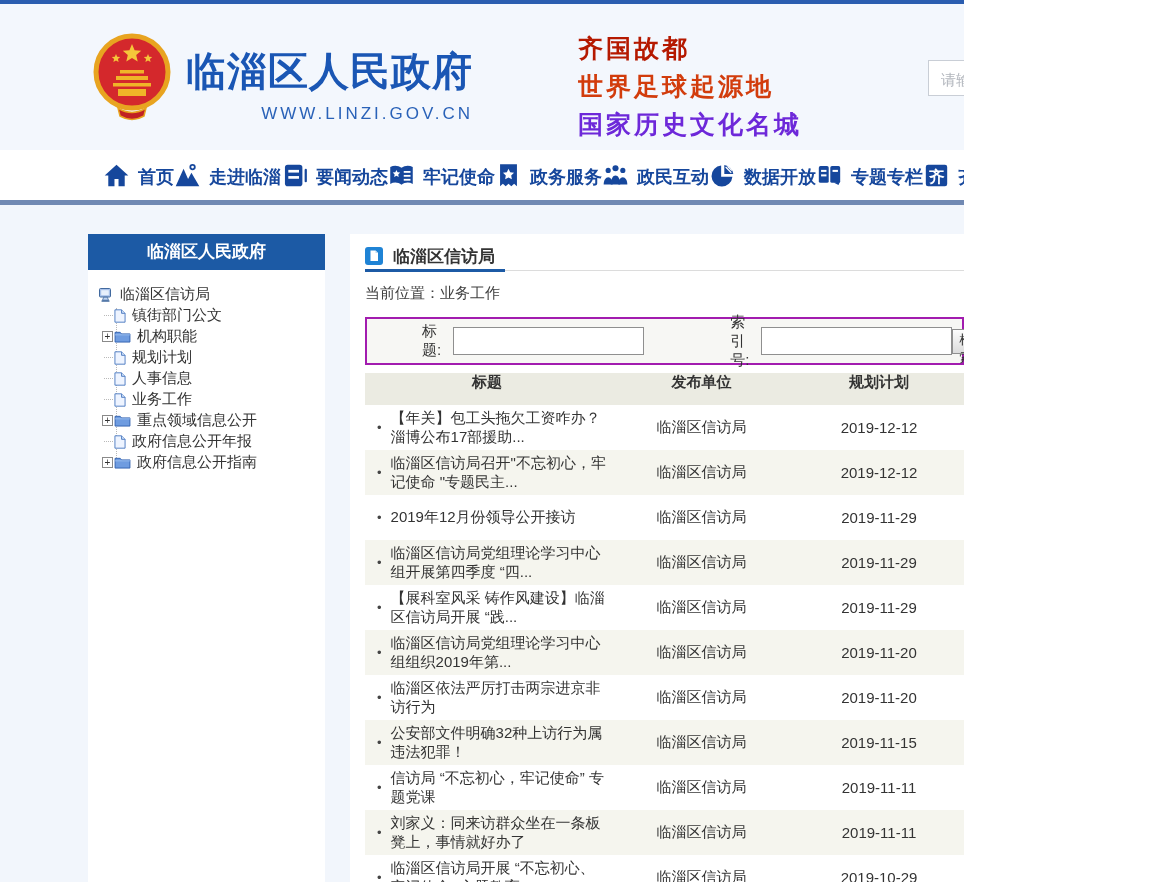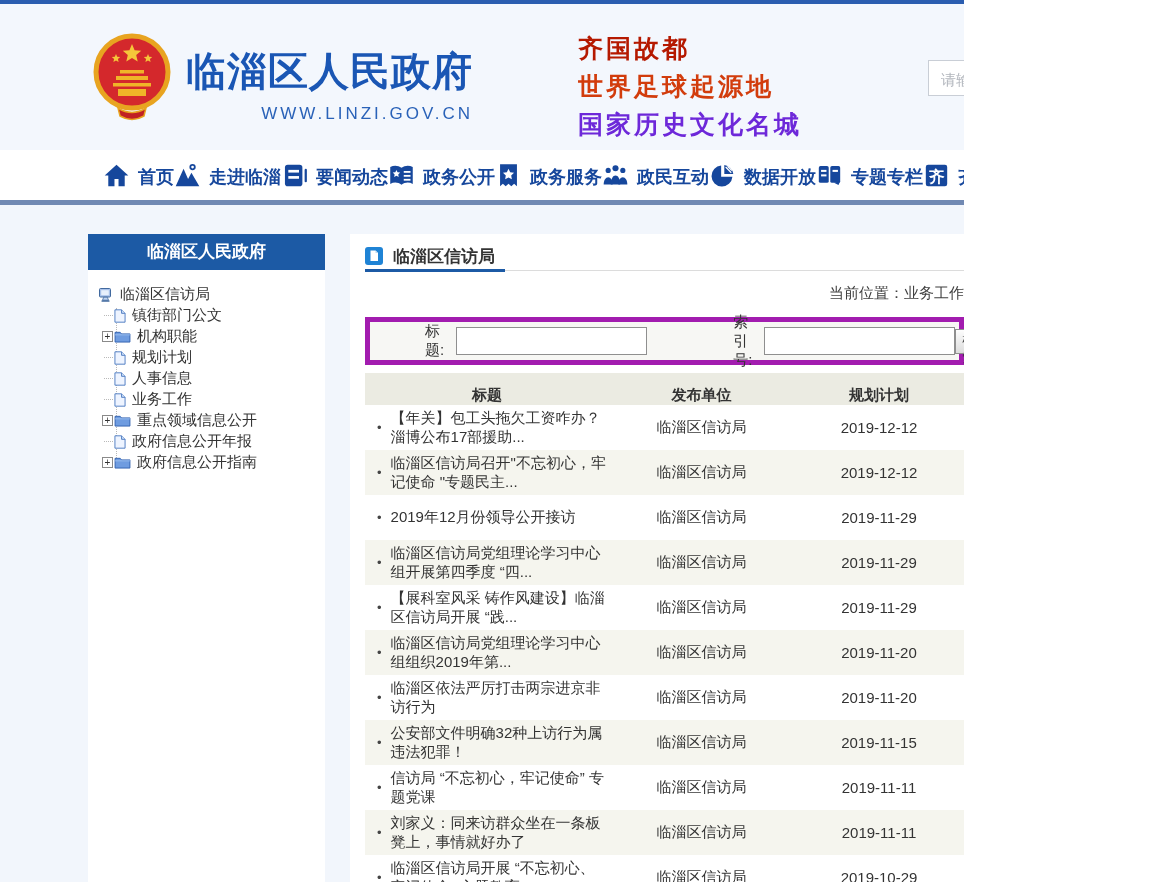--- a/index.html
+++ b/index.html
@@ -43,31 +43,31 @@
   .type-folder .gutter::before{content:"+";display:flex;align-items:center;justify-content:center;width:9px;height:9px;border:1px solid #8a8a8a;background:#fff;font-size:10px;line-height:8px;color:#333;margin-left:4px;}
   .type-file .gutter::before{content:"";display:block;width:9px;border-top:1px dotted #b9b9b9;margin-left:6px;}
   .tree-icon{margin-right:6px;display:inline-flex;}
 
   
   .main{position:absolute;left:350px;top:29px;right:0;bottom:0;background:#fff;padding:8px 0 0 15px;box-sizing:border-box;}
   .section-head{display:flex;align-items:center;gap:10px;height:28px;position:relative;border-bottom:1px solid #dcdcdc;margin-right:0;}
   .section-head::after{content:"";position:absolute;left:0;bottom:-2px;width:140px;height:3px;background:#1c5aa5;}
   .doc-icon{display:inline-flex;}
   .section-title{font-size:17px;font-weight:bold;color:#333;}
-  .breadcrumb{margin-top:13px;font-size:15px;color:#404040;text-align:right;}
+  .breadcrumb{margin-top:13px;font-size:15px;color:#404040;}
   .breadcrumb a{color:#404040;text-decoration:none;cursor:pointer;}
 
-  .filter{margin-top:14px;height:48px;background:#f7f7f4;border:5px solid #a21caf;box-sizing:border-box;display:flex;align-items:center;padding-left:55px;}
+  .filter{margin-top:14px;height:48px;background:#f7f7f4;border:2px solid #a21caf;box-sizing:border-box;display:flex;align-items:center;padding-left:55px;}
   .filter label{font-size:15px;color:#333;}
   .filter input{width:208px;height:26px;border:1px solid #8f8f8f;margin-left:12px;outline:none;font-size:14px;padding:0 4px;box-sizing:content-box;background:#fff;}
   .lbl-index{margin-left:86px;}
   .filter button{margin-left:auto;margin-right:16px;width:46px;height:25px;font-size:13px;color:#333;border:1px solid #8f8f8f;background:linear-gradient(#fdfdfd,#dcdcdc);cursor:pointer;}
 
   .table{margin-top:8px;}
-  .thead{display:flex;align-items:flex-end;height:32px;background:#ebebe2;font-weight:bold;font-size:15px;color:#333;}
+  .thead{display:flex;align-items:flex-start;height:32px;background:#ebebe2;font-weight:bold;font-size:15px;color:#333;}
   .col-title{flex:1;text-align:center;}
   .col-unit{width:185px;text-align:center;}
   .col-date{width:170px;text-align:center;}
   .trow{display:flex;align-items:center;height:45px;font-size:15px;color:#333;background:#fff;}
   .trow.alt{background:#f5f5ee;}
   .cell-title{display:flex;align-items:center;text-align:left;padding-left:12px;box-sizing:border-box;}
   .bullet{color:#444;margin-right:9px;font-size:13px;}
 </style>
 </head>
 <body>
@@ -150,21 +150,21 @@
       <a class="nav-item alt">
         <span class="nav-icon">
           <svg viewBox="0 0 24 24" fill="currentColor">
             <path d="M2 4.5 c3.2-1.8 7-1.6 10 .7 3-2.3 6.8-2.5 10-.7 v15 c-3.2-1.8-7-1.6-10 .7 -3-2.3-6.8-2.5-10-.7 z"></path>
             <path d="M7.5 7 l1 2.1 2.3.3 -1.7 1.6 .4 2.3 -2-1.1 -2 1.1 .4-2.3 -1.7-1.6 2.3-.3 z" fill="#fff"></path>
             <rect x="14" y="8" width="6" height="1.6" fill="#fff"></rect>
             <rect x="14" y="11.5" width="6" height="1.6" fill="#fff"></rect>
             <rect x="14" y="15" width="6" height="1.6" fill="#fff"></rect>
           </svg>
         </span>
-        <span class="nav-label">政务公开</span>
+        <span class="nav-label">牢记使命</span>
       </a>
 
       <a class="nav-item">
         <span class="nav-icon">
           <svg viewBox="0 0 24 24" fill="currentColor">
             <path d="M4.5 2 h15 v19.5 l-2.5-2.2 -2.5 2.2 -2.5-2.2 -2.5 2.2 -2.5-2.2 -2.5 2.2 z"></path>
             <path d="M12 6 l1.5 3.1 3.4.5 -2.5 2.4 .6 3.4 -3-1.6 -3 1.6 .6-3.4 -2.5-2.4 3.4-.5 z" fill="#fff"></path>
           </svg>
         </span>
         <span class="nav-label">政务服务</span>

